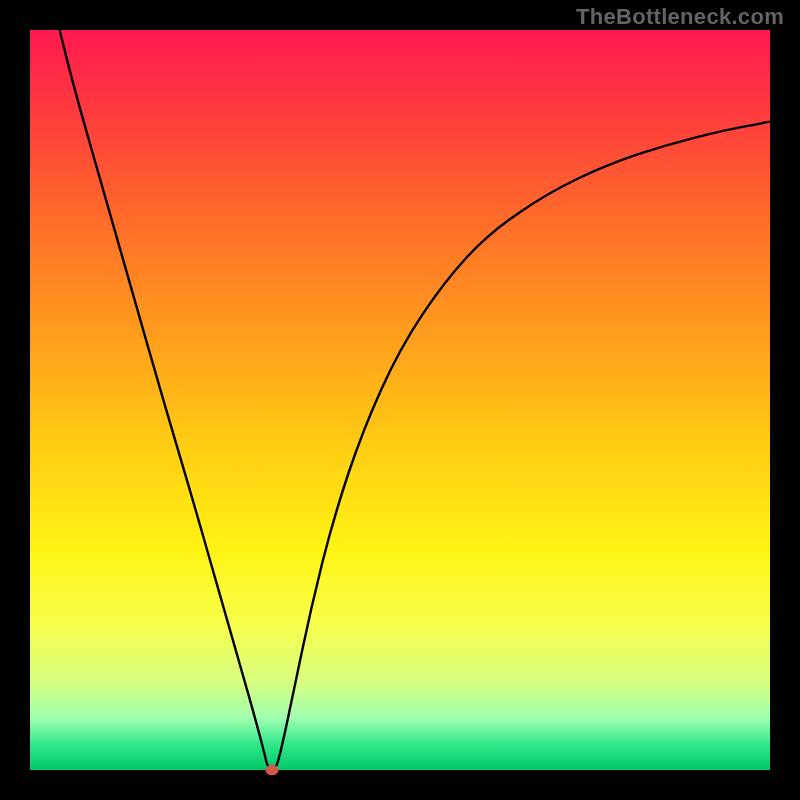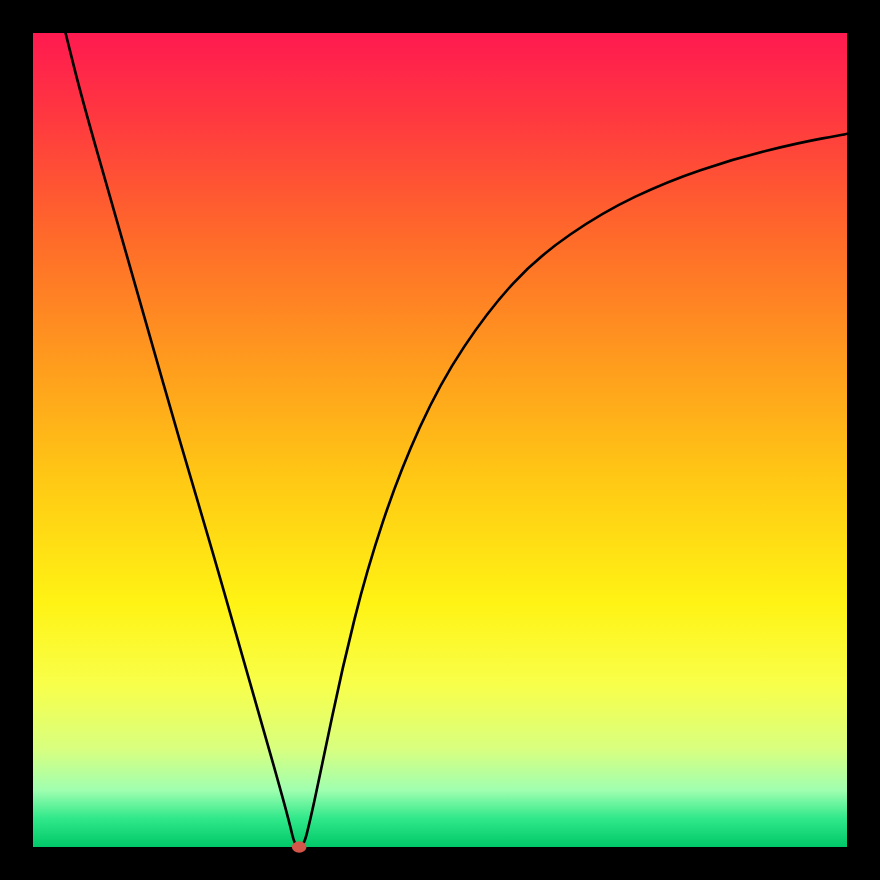--- a/index.html
+++ b/index.html
@@ -27,20 +27,21 @@
     z-index: 10;
   }
   svg {
     display: block;
   }
 </style>
 </head>
 <body>
 
 <div class="wrapper">
+  <div class="watermark">TheBottleneck.com</div>
   <svg id="chart-svg" width="800" height="800" viewBox="0 0 800 800">
     <defs>
       <linearGradient id="bg-grad" x1="0" y1="0" x2="0" y2="1">
           <stop offset="0.00%" stop-color="#ff1a50"></stop>
           <stop offset="10.00%" stop-color="#ff3740"></stop>
           <stop offset="25.00%" stop-color="#ff6a2a"></stop>
           <stop offset="40.00%" stop-color="#ff9a1e"></stop>
           <stop offset="55.00%" stop-color="#ffc914"></stop>
           <stop offset="70.00%" stop-color="#fff314"></stop>
           <stop offset="80.00%" stop-color="#f8ff4a"></stop>

